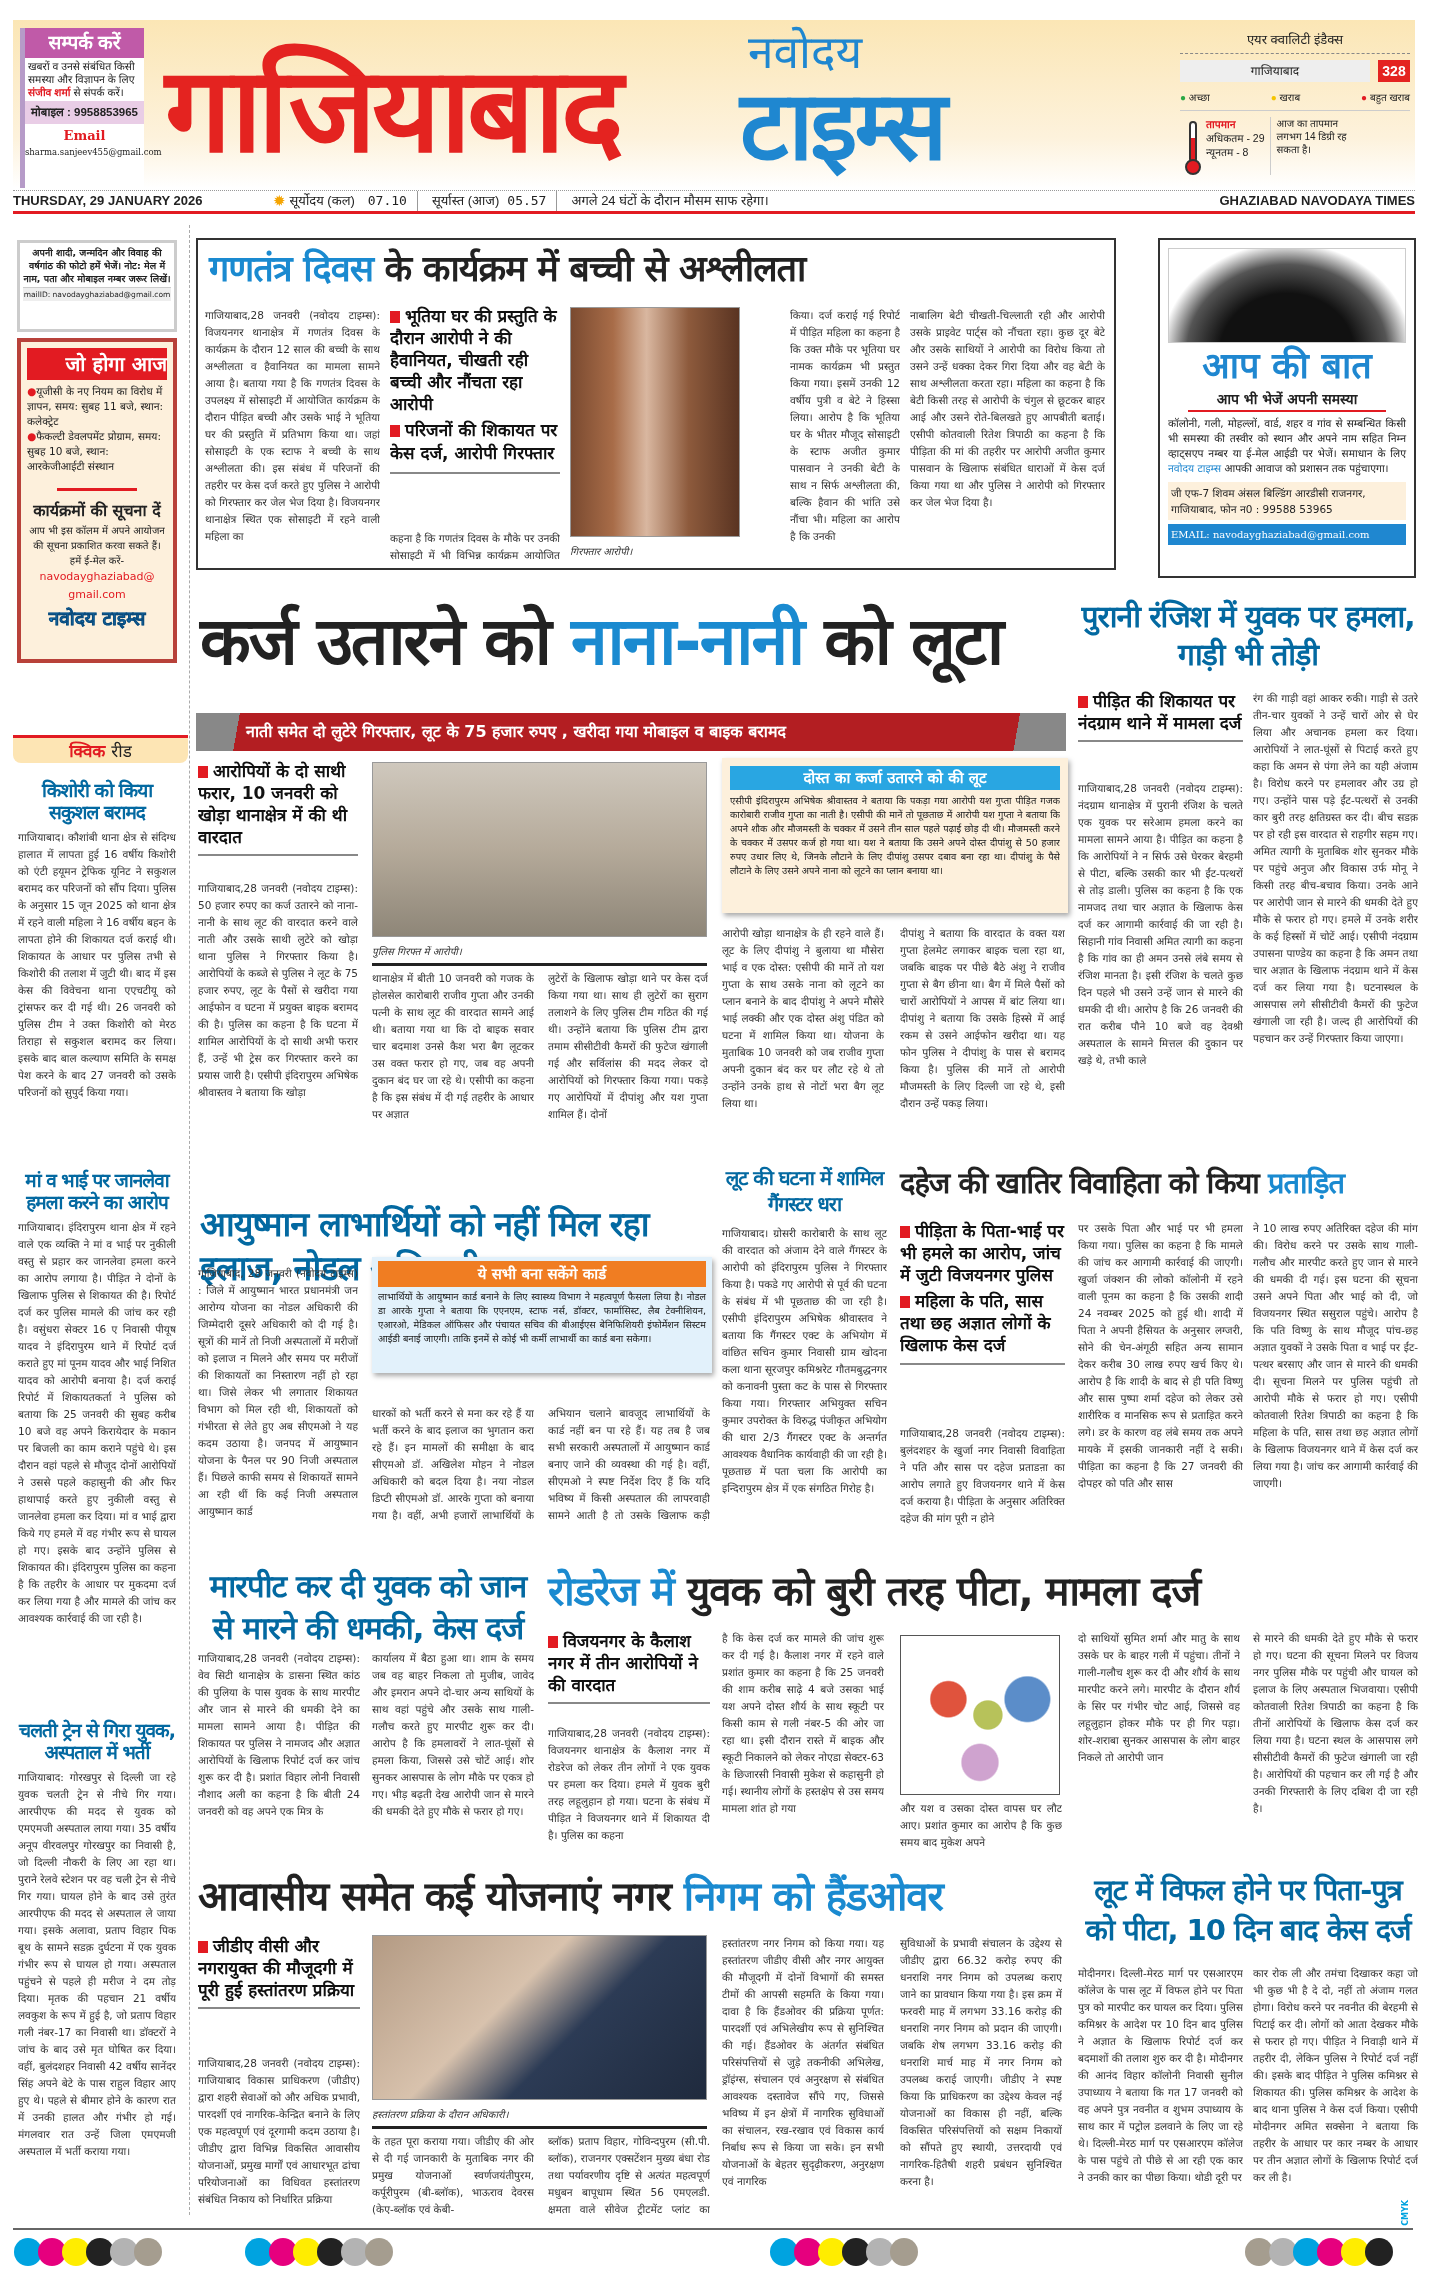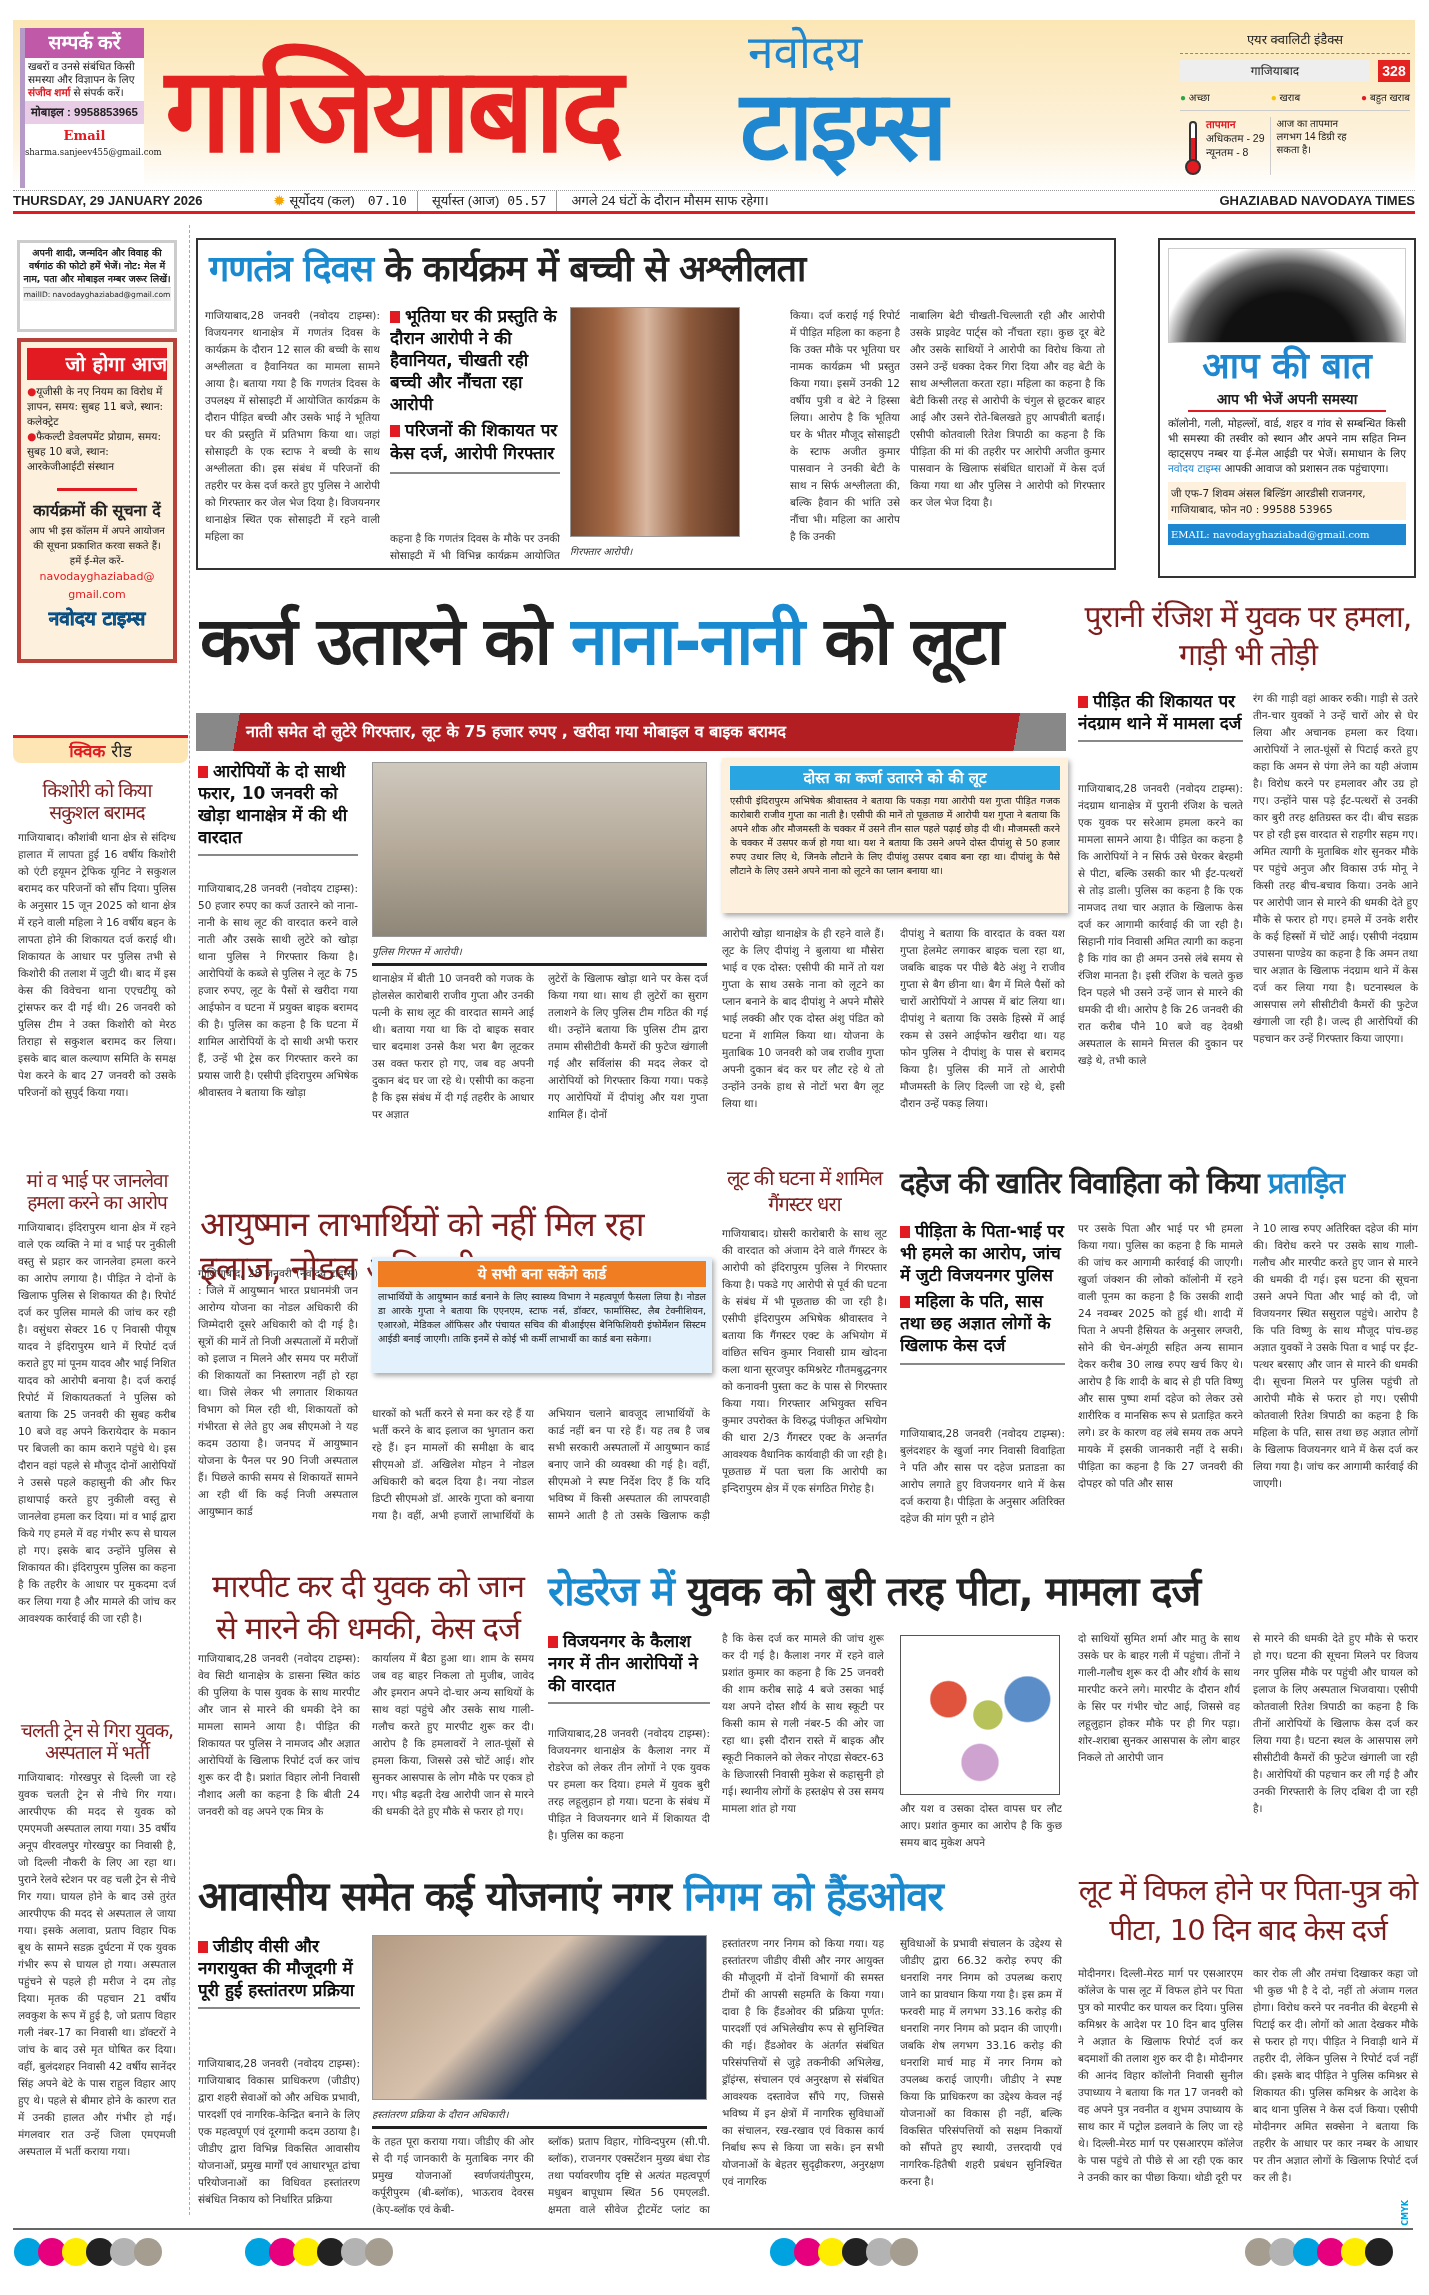--- a/index.html
+++ b/index.html
@@ -1,20 +1,20 @@
 <!DOCTYPE html>
 <html><head>
 <meta charset="utf-8">
 <style>
 *{box-sizing:border-box;margin:0;padding:0}
 body{width:1429px;height:2295px;background:#fff;font-family:"DejaVu Sans","Liberation Sans",sans-serif;color:#222;position:relative;overflow:hidden;font-size:11px;line-height:1.5}
 .abs{position:absolute}
 .serif{font-family:"DejaVu Serif","Liberation Serif",serif}
 .body-txt{font-size:10.5px;line-height:17px;color:#333;text-align:justify;overflow:hidden}
-.hl{font-weight:normal;color:#7f1d1d;line-height:1.15;letter-spacing:-1px}
+.hl{font-weight:bold;color:#0369a1;line-height:1.15;letter-spacing:-1px}
 .blue{color:#1a8ad0}
 .bullet{font-weight:bold;font-size:17px;line-height:1.3;color:#111;overflow:hidden}
 .bullet .sq{display:inline-block;width:10px;height:12px;background:#e21b22;margin-right:5px;vertical-align:middle}
 .caption{font-style:italic;font-size:10px;color:#333;border-bottom:3px solid #222;padding:4px 0}
 .photo{background:linear-gradient(135deg,#c9c2b6,#8b8579 60%,#6b6358);border:1px solid #999}
 .rule{background:#888;height:1px}
 .vdash{border-left:1px dashed #aaa}
 .dot{display:inline-block;width:28px;height:28px;border-radius:50%;margin-right:-4px}
 </style>
 </head>

